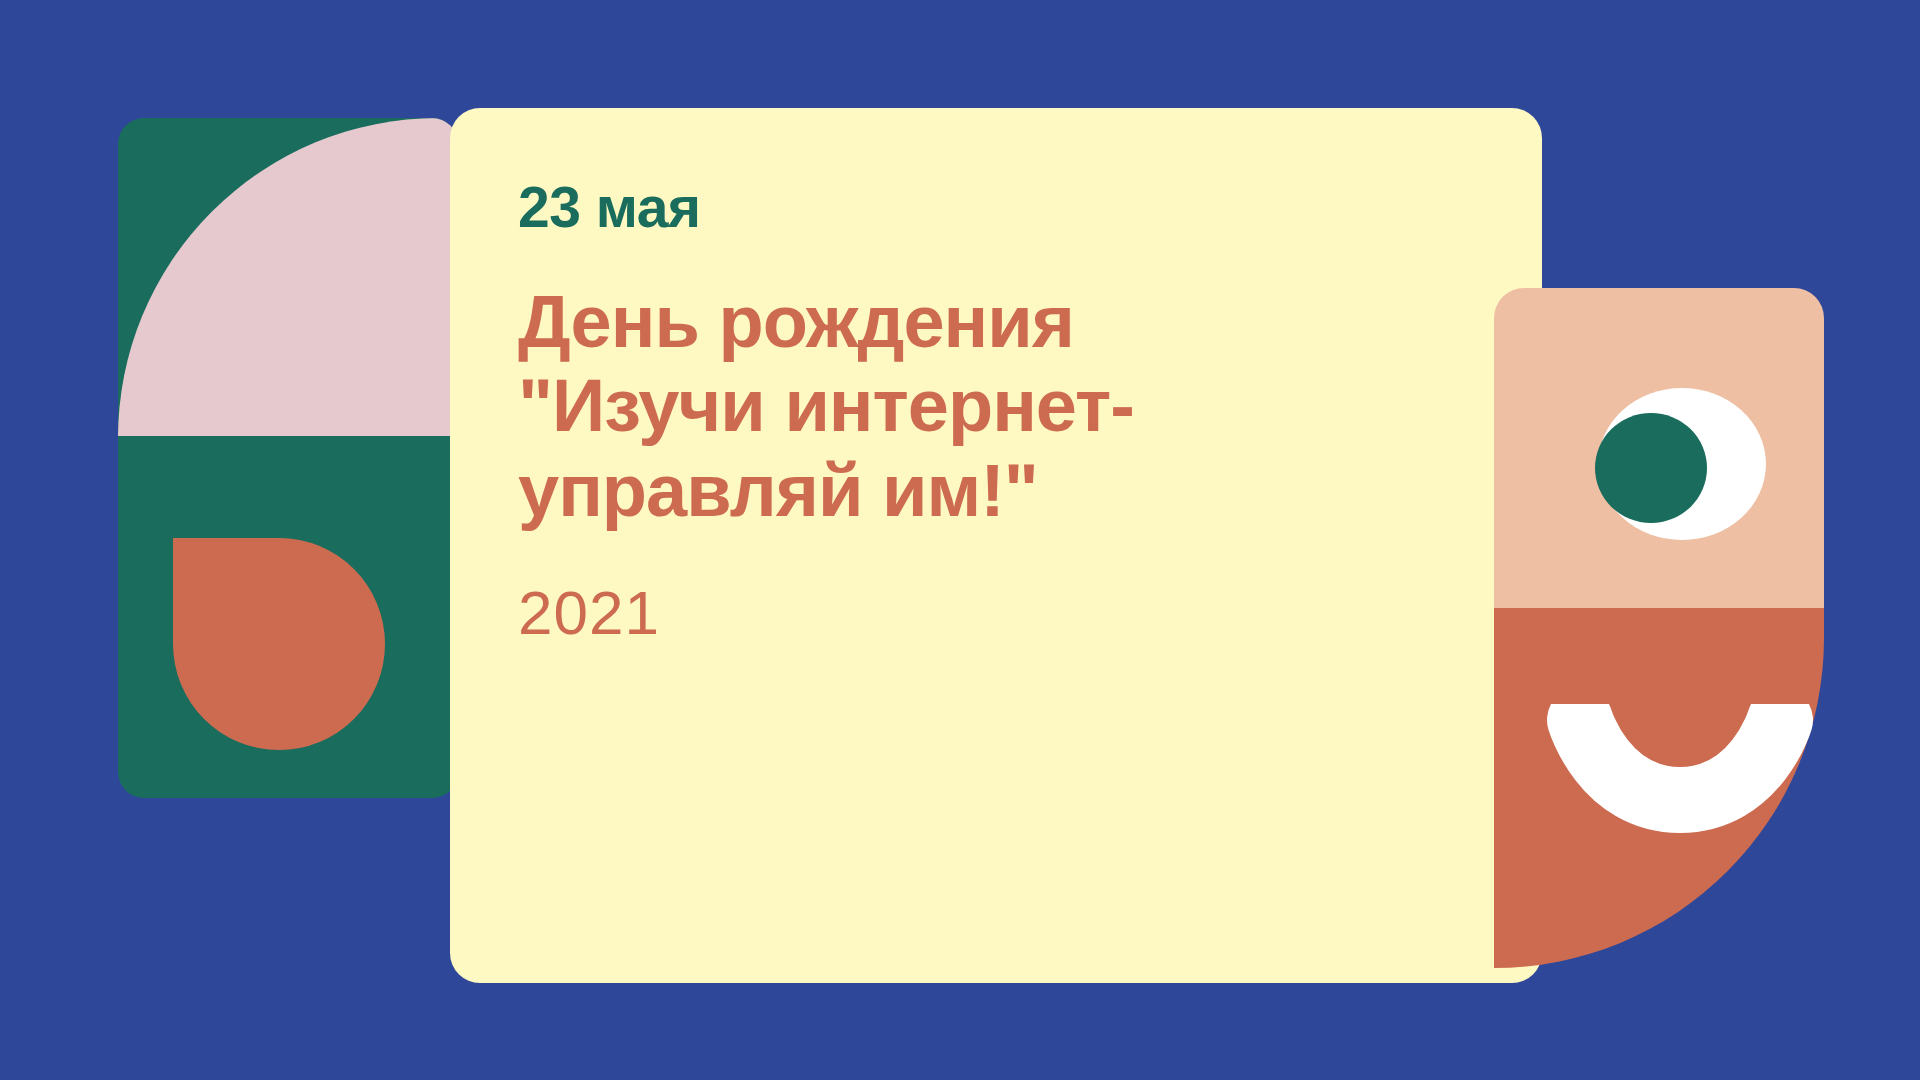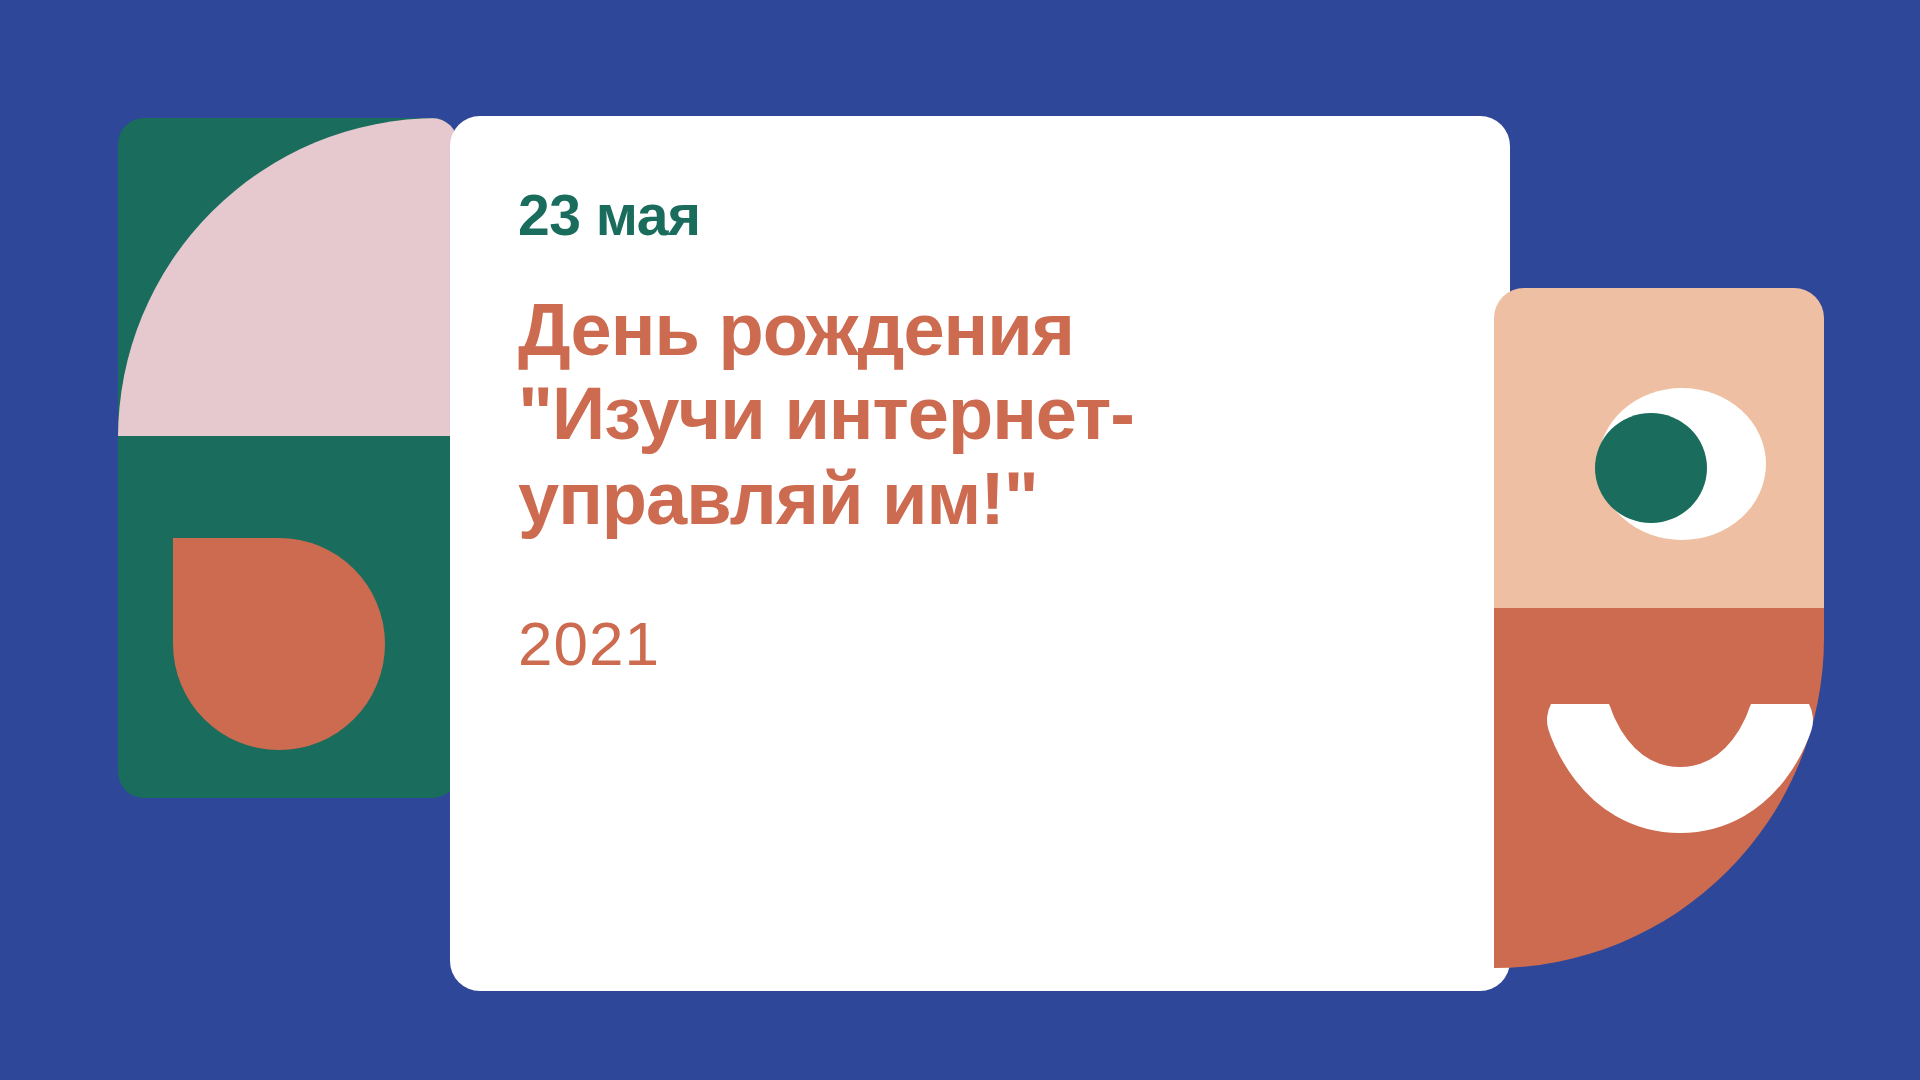--- a/index.html
+++ b/index.html
@@ -111,25 +111,26 @@
     left: 52px;
     top: 416px;
     width: 268px;
     height: 140px;
   }
 
   
   .card {
     position: absolute;
     left: 450px;
-    top: 116px;
+    top: 108px;
     width: 1060px;
     height: 875px;
-    background: #ffffff;
+    background: #fef9c3;
     border-radius: 30px;
+    padding-left: 32px;
   }
 
   .card-inner {
     position: absolute;
     left: 68px;
     top: 70px;
     right: 60px;
   }
 
   .date-line {
@@ -146,21 +147,21 @@
   .date-line .date-month {
     font-weight: 600;
   }
 
   .title {
     color: #cd6b50;
     font-size: 74px;
     font-weight: 700;
     line-height: 1.14;
     letter-spacing: -1px;
-    margin: 0 0 72px 0;
+    margin: 0 0 49px 0;
   }
   .title .t-line {
     display: block;
     white-space: nowrap;
   }
 
   .year {
     color: #cd6b50;
     font-size: 62px;
     font-weight: 400;

